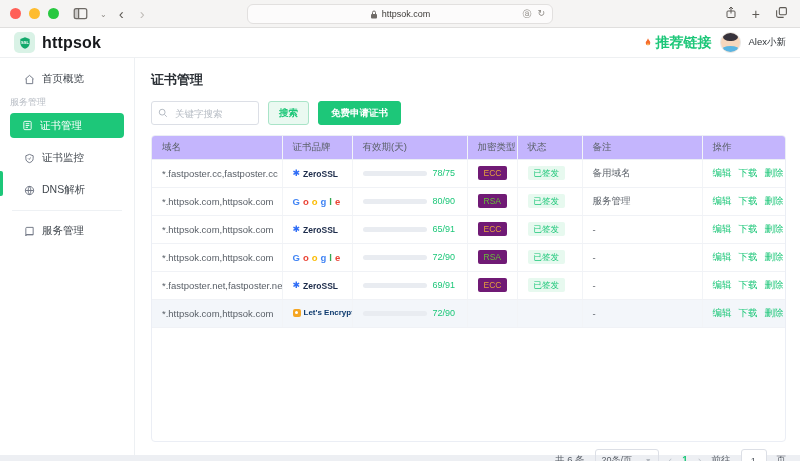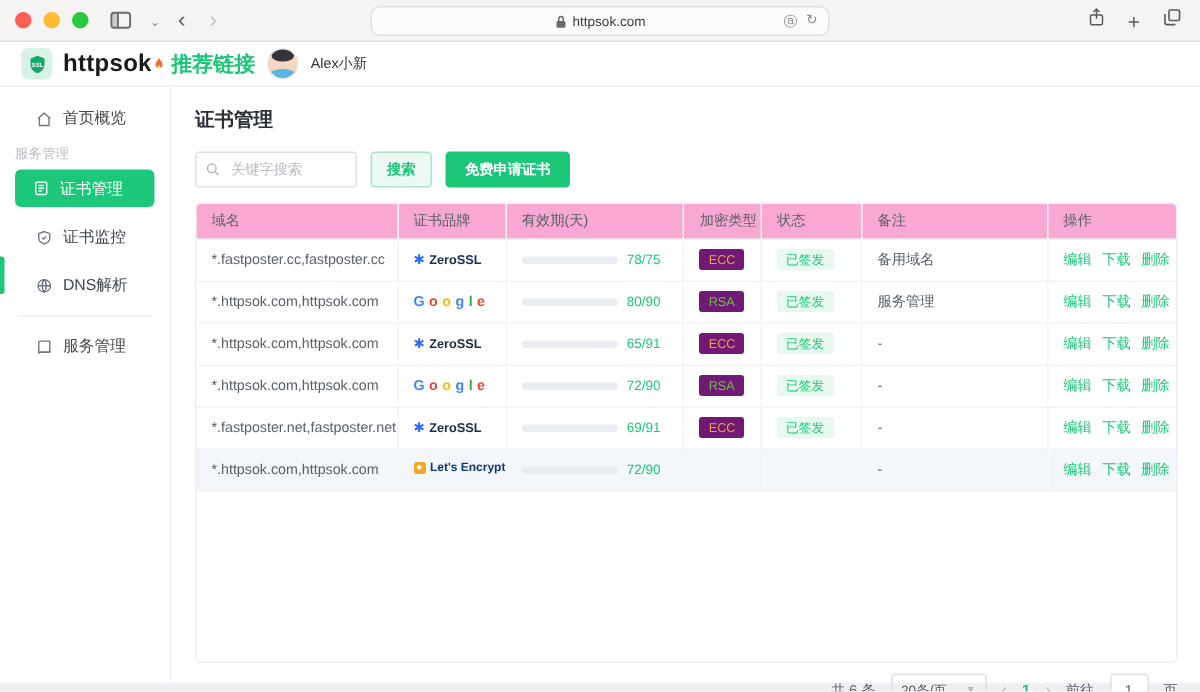--- a/index.html
+++ b/index.html
@@ -19,34 +19,34 @@
   .nav-arrow.fwd { color:#c0bdb9; }
   .url-pill { position:absolute; left:50%; top:4px; transform:translateX(-50%);
               width:306px; height:20px; background:#fcfbfb; border:1px solid #e2e0df; border-radius:6px;
               display:flex; align-items:center; justify-content:center; gap:4px; font-size:9px; color:#3d3a37; }
   .url-side { position:absolute; right:7px; top:3px; display:flex; gap:6px; color:#8d8984; font-size:9px; }
   .chrome-right { position:absolute; right:12px; top:0; height:28px; display:flex; align-items:center; gap:15px; color:#5d5954; }
   .plus-ic { font-size:14px; color:#5d5954; }
 
   
   .app-header { height:30px; background:#fff; border-bottom:1px solid #eef0f2;
-                display:flex; align-items:center; padding:0 14px; }
+                display:flex; align-items:center; justify-content:space-between; padding:0 14px; }
   .brand-wrap { display:flex; align-items:center; gap:7px; }
   .brand-badge { width:21px; height:21px; border-radius:5px; background:#d9f2e6; display:flex; align-items:center; justify-content:center; }
   .brand-name { font-size:16px; font-weight:700; color:#17191c; letter-spacing:.2px; }
   .user-wrap { display:flex; align-items:center; gap:8px; }
   .promo { display:flex; align-items:center; gap:3px; font-size:14px; color:#1dc779; font-weight:600; cursor:pointer; }
   .avatar { width:21px; height:21px; border-radius:50%; background:#f6d7bd; position:relative; overflow:hidden; border:1px solid #e8e8e8; }
   .avatar::before { content:""; position:absolute; top:-1px; left:2px; right:2px; height:9px; border-radius:50% 50% 45% 45%; background:#37333c; }
   .avatar::after { content:""; position:absolute; bottom:-3px; left:0; right:0; height:9px; border-radius:50% 50% 0 0; background:#5ab5e2; }
   .username { font-size:9.5px; color:#2e3338; }
 
   
   .body-row { display:flex; height:397px; }
-  .sidebar { width:114px; background:#fff; border-right:1px solid #edf0f3; padding-top:9px; position:relative; flex:none; }
+  .sidebar { width:135px; background:#fff; border-right:1px solid #edf0f3; padding-top:9px; position:relative; flex:none; }
   .side-item { height:24px; display:flex; align-items:center; gap:7px; padding-left:24px;
                font-size:10.5px; color:#41474e; cursor:pointer; }
   .side-item svg { color:#6b7280; flex:none; }
   .side-section { height:22px; display:flex; align-items:center; padding-left:10px; font-size:9px; color:#b7bcc4; }
   .side-item.active { margin:0 10px; height:25px; border-radius:4px; background:#1dc779; color:#fff; padding-left:12px; position:relative; }
   .side-item.active svg { color:#fff; }
   .active-bar { position:absolute; left:0; top:113px; width:3px; height:25px; background:#1dc779; border-radius:0 2px 2px 0; }
   .side-item.gap { margin-top:8px; }
   .side-divider { height:1px; background:#eef1f4; margin:8px 12px; }
 
@@ -63,21 +63,21 @@
                 color:#1dc779; font-size:9.5px; font-weight:600; cursor:pointer; margin-right:9px; font-family:inherit; }
   .btn-apply { height:24px; padding:0 12px; background:#1dc779; border:1px solid #1dc779; border-radius:3px;
                color:#fff; font-size:9.5px; font-weight:600; cursor:pointer; font-family:inherit; }
 
   
   .table-box { border:1px solid #ebeef5; border-radius:4px; height:307px; overflow:hidden; }
   table { width:100%; border-collapse:collapse; table-layout:fixed; }
   col.c-domain{width:130px} col.c-brand{width:70px} col.c-valid{width:115px} col.c-type{width:50px}
   col.c-status{width:65px} col.c-remark{width:120px} col.c-ops{width:83px}
   th { height:23px; font-size:9.5px; font-weight:400; color:#5a6068; text-align:left; padding:0 0 0 10px;
-       border-bottom:1px solid #ebeef5; border-right:1px solid #f2f4f7; background:#f9a8d4; }
+       border-bottom:1px solid #ebeef5; border-right:1px solid #f2f4f7; background:#c4b5fd; }
   td { height:28px; font-size:9.5px; color:#5a6068; padding:0 0 0 10px;
        border-bottom:1px solid #f0f2f6; border-right:1px solid #f2f4f7; white-space:nowrap; overflow:hidden; }
   th:last-child, td:last-child { border-right:none; }
   tr.hovered td { background:#f3f6fa; }
 
   .badge { display:inline-block; font-size:8.5px; line-height:1; padding:3px 6px; border-radius:2px; }
   .badge.ecc { background:#701a75; color:#e6a23c; }
   .badge.rsa { background:#701a75; color:#67c23a; }
   .badge.ok  { background:#e7f9ef; color:#1dc779; }
 

